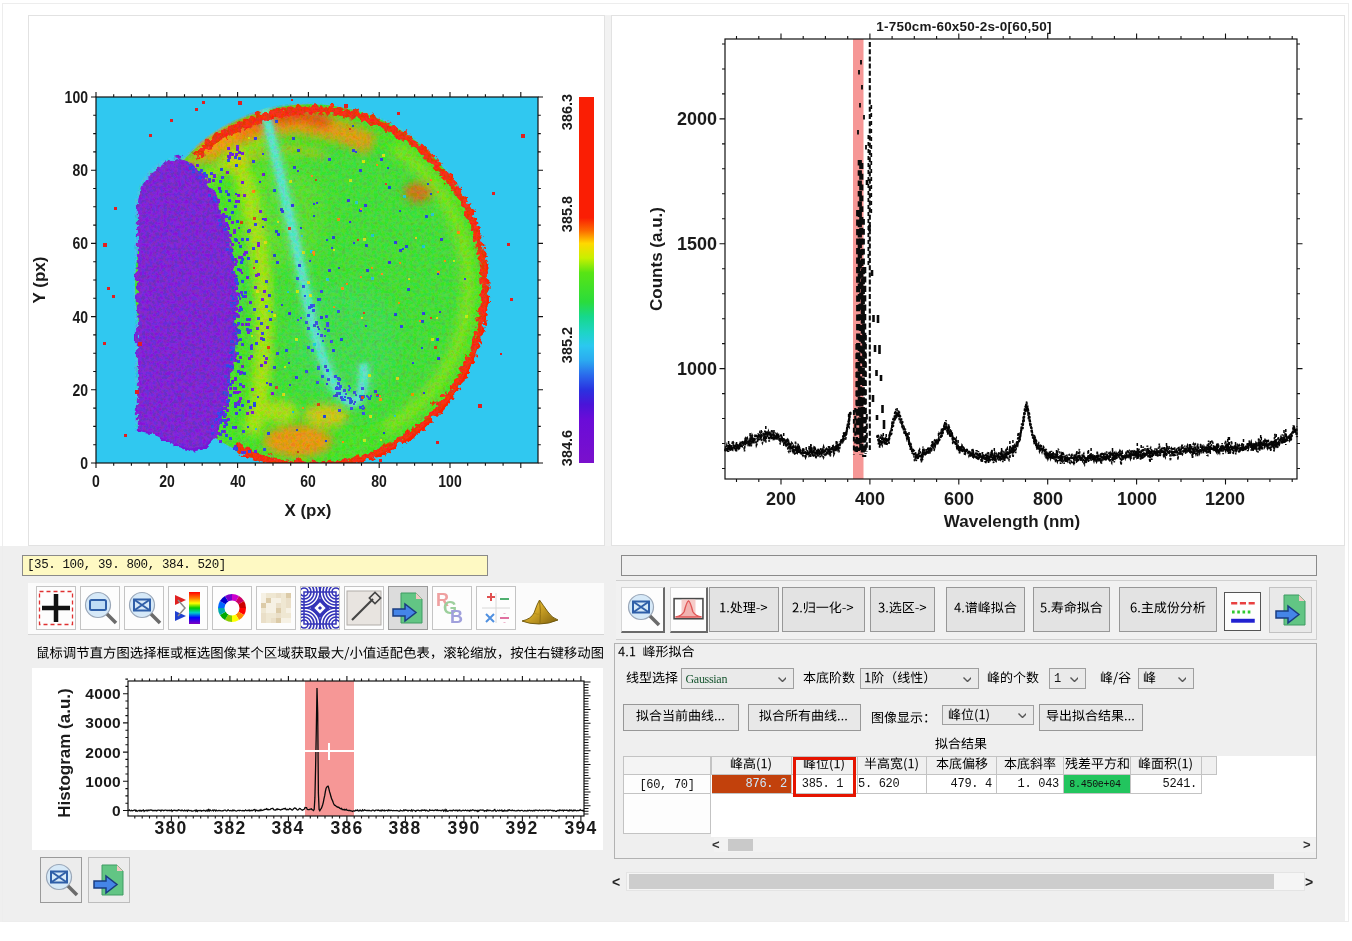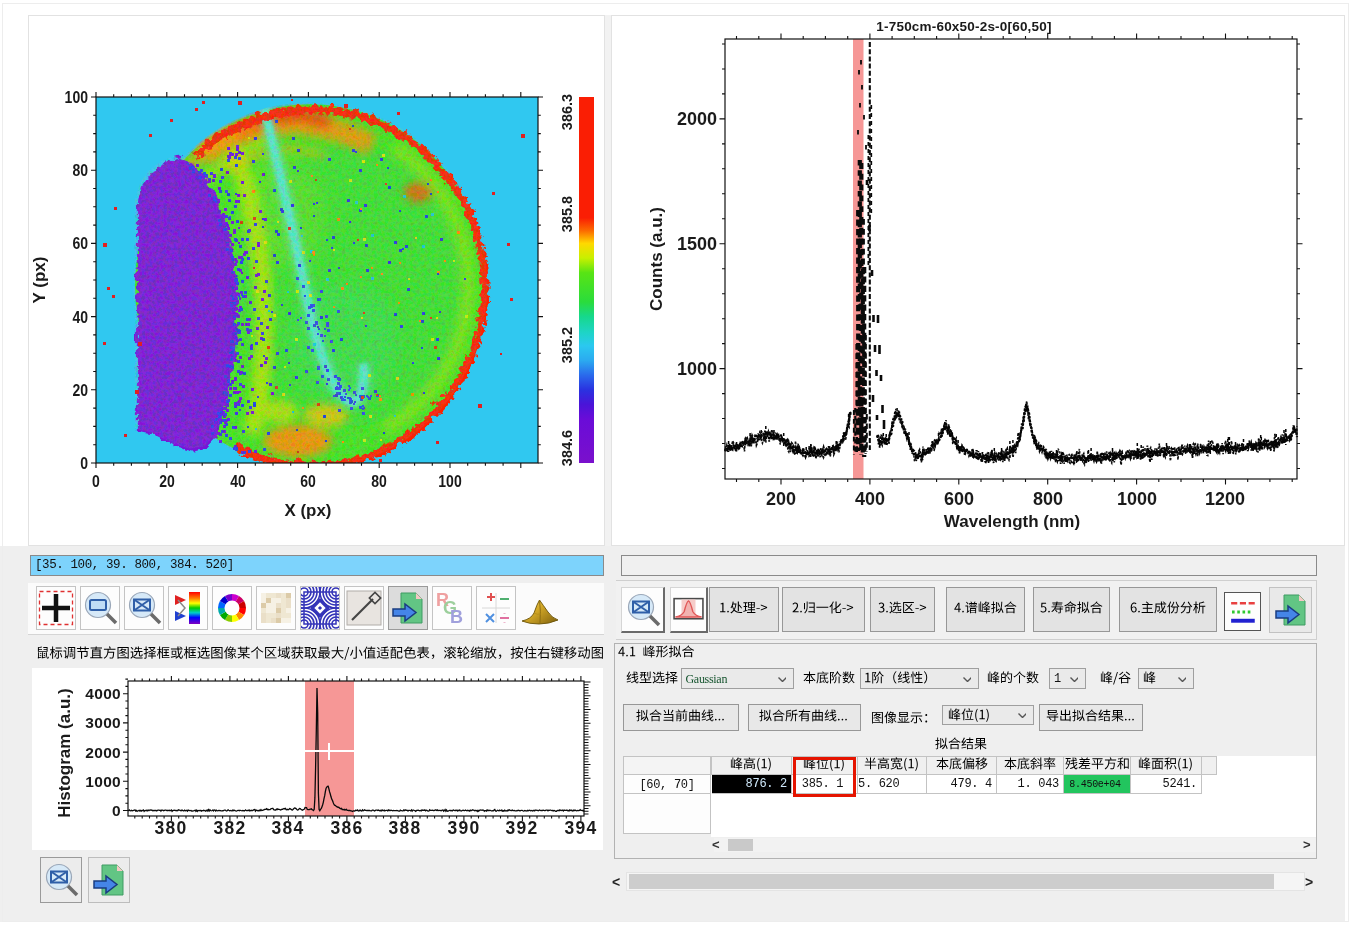--- a/index.html
+++ b/index.html
@@ -902,21 +902,21 @@
     <text x="437" y="490" text-anchor="middle" font-size="18" font-weight="bold">800</text>
     <text x="526" y="490" text-anchor="middle" font-size="18" font-weight="bold">1000</text>
     <text x="614" y="490" text-anchor="middle" font-size="18" font-weight="bold">1200</text>
     <text x="106" y="360" text-anchor="end" font-size="18" font-weight="bold">1000</text>
     <text x="106" y="235" text-anchor="end" font-size="18" font-weight="bold">1500</text>
     <text x="106" y="110" text-anchor="end" font-size="18" font-weight="bold">2000</text>
     <text x="401" y="512" text-anchor="middle" font-size="17" font-weight="bold">Wavelength (nm)</text>
     <text x="51" y="244" text-anchor="middle" font-size="17" font-weight="bold" transform="rotate(-90 51 244)">Counts (a.u.)</text>
     <text x="353" y="15.5" text-anchor="middle" font-size="13.5" font-weight="bold" letter-spacing="0.2">1-750cm-60x50-2s-0[60,50]</text>
   </svg>
-<div class="tb" style="left:30px;top:555px;width:574px;height:21px;font-size:12.5px;letter-spacing:-0.4px;background:#7dd3fc">[35. 100, 39. 800, 384. 520]</div>
+<div class="tb" style="left:22px;top:555px;width:466px;height:21px;font-size:12.5px;letter-spacing:-0.4px;background:#fef9c3">[35. 100, 39. 800, 384. 520]</div>
 <div class="tb" style="left:621px;top:555px;width:696px;height:21px;background:#f0f0f0"></div>
 <div class="abs" style="left:28px;top:583px;width:576px;height:52px;background:#fbfbfb;border-bottom:1px solid #d5d5d5"></div>
 <div class="ibtn" style="left:36px;top:586px;width:40px;height:44px;border:1px solid #c4c4c4;background:#fdfdfd">
     <svg width="38" height="42" viewBox="0 0 38 42">
       <rect x="2.5" y="4.5" width="33" height="33" fill="none" stroke="#E03030" stroke-width="1.3" stroke-dasharray="4 3"></rect>
       <path d="M19 7v28M5 21h28" stroke="#111" stroke-width="4.5"></path>
     </svg>
   </div>
 <div class="ibtn" style="left:80px;top:586px;width:40px;height:44px;border:1px solid #c4c4c4;background:#fdfdfd">
     <svg width="38" height="42" viewBox="0 0 38 42">
@@ -1269,21 +1269,21 @@
 <svg width="57" height="17" style="position:absolute;left:1138px;top:757px;overflow:visible">
     <path d="M7.7 2.3H10.3C9.9 2.9 9.5 3.4 8.9 3.9C8.3 3.5 7.9 3 7.6 2.4ZM7.8 0.4C7.2 1.7 6.2 2.9 5.1 3.6C5.3 3.8 5.6 4.2 5.7 4.4C6.2 4 6.6 3.6 7 3.1C7.3 3.6 7.7 4.1 8.2 4.5C7.2 5.2 6.1 5.7 5 5.9C5.2 6.1 5.4 6.5 5.5 6.7C6.7 6.3 7.9 5.8 8.9 5.1C9.7 5.7 10.7 6.2 11.9 6.5C12.1 6.3 12.3 5.9 12.5 5.7C11.4 5.4 10.4 5 9.6 4.5C10.4 3.7 11.1 2.8 11.6 1.7L10.9 1.4L10.8 1.5H8.2C8.4 1.2 8.5 0.9 8.7 0.6ZM8.3 5.9V6.7H5.9V7.5H8.3V8.3H6V9.1H8.3V10H5.4V10.8H8.3V12.4H9.3V10.8H12.2V10H9.3V9.1H11.7V8.3H9.3V7.5H11.7V6.7H9.3V5.9ZM2.5 0.5V9.7L1.7 9.8V2.6H0.9V10.6L4.1 10.4V10.9H4.9V2.5H4.1V9.6L3.3 9.6V0.5Z M18.1 7H20.8V8.4H18.1ZM18.1 6.2V4.7H20.8V6.2ZM18.1 9.2H20.8V10.8H18.1ZM13.8 1.2V2.2H18.8C18.7 2.7 18.5 3.3 18.4 3.8H14.4V12.4H15.3V11.7H23.7V12.4H24.6V3.8H19.4L19.9 2.2H25.3V1.2ZM15.3 10.8V4.7H17.2V10.8ZM23.7 10.8H21.7V4.7H23.7Z M35.9 8.6C36.6 9.8 37.3 11.3 37.6 12.2L38.5 11.8C38.2 10.9 37.4 9.4 36.7 8.3ZM33.2 8.3C32.9 9.7 32.2 10.9 31.3 11.8C31.6 11.9 32 12.2 32.2 12.3C33 11.4 33.8 10 34.2 8.6ZM33.2 2.2H36.9V6.1H33.2ZM32.3 1.3V7.1H37.9V1.3ZM31.2 0.5C30 0.9 28.1 1.3 26.5 1.6C26.6 1.8 26.7 2.1 26.7 2.3C27.4 2.2 28.2 2.1 28.9 2V4.1H26.6V5H28.8C28.2 6.5 27.3 8.2 26.4 9.1C26.6 9.4 26.8 9.8 26.9 10.1C27.6 9.3 28.3 7.9 28.9 6.6V12.4H29.8V6.3C30.3 7 31 8 31.2 8.5L31.8 7.6C31.5 7.2 30.2 5.7 29.8 5.3V5H31.9V4.1H29.8V1.8C30.5 1.7 31.2 1.5 31.7 1.3Z M42.1 13.9 42.8 13.5C41.7 11.7 41.2 9.5 41.2 7.3C41.2 5.1 41.7 2.9 42.8 1L42.1 0.7C40.9 2.6 40.2 4.7 40.2 7.3C40.2 9.8 40.9 11.9 42.1 13.9Z M44.5 11.3H49.8V10.3H47.9V1.8H46.9C46.4 2.1 45.8 2.3 45 2.5V3.2H46.7V10.3H44.5Z M51.9 13.9C53.1 11.9 53.8 9.8 53.8 7.3C53.8 4.7 53.1 2.6 51.9 0.7L51.2 1C52.3 2.9 52.8 5.1 52.8 7.3C52.8 9.5 52.3 11.7 51.2 13.5Z" fill="#000"></path>
   </svg>
 <div class="abs" style="left:1202px;top:756px;width:15px;height:19px;background:#f0f0f0;border:1px solid #c3c3c3;border-left:none"></div>
 <div class="abs" style="left:711px;top:756px;width:1px;height:19px;background:#c3c3c3"></div>
 <div class="abs" style="left:623px;top:756px;width:88px;height:19px;background:#f4f4f4;border:1px solid #c3c3c3"></div>
 <div class="abs" style="left:623px;top:775px;width:88px;height:19px;background:#fdfdfd;border:1px solid #c3c3c3;border-top:none"></div>
 <div class="abs" style="left:623px;top:794px;width:88px;height:21px;background:#fdfdfd;border:1px solid #c3c3c3;border-top:none"></div>
 <div class="abs" style="left:623px;top:813px;width:88px;height:21px;background:#fdfdfd;border:1px solid #c3c3c3;border-top:none"></div>
 <div class="abs" style="left:623px;top:777.5px;width:88px;text-align:center;font-family:'Liberation Mono',monospace;font-size:12px;letter-spacing:-0.3px;color:#111">[60, 70]</div>
-<div class="abs" style="left:711.5px;top:775px;width:80.5px;height:19px;background:#000000;border-right:1px solid #c3c3c3;border-bottom:1px solid #c3c3c3;font-family:'Liberation Mono',monospace;font-size:12px;letter-spacing:-0.3px;color:#CFE8FA;text-align:right;padding-right:4px;line-height:19px;white-space:nowrap;overflow:hidden">876. 2</div>
+<div class="abs" style="left:711.5px;top:775px;width:80.5px;height:19px;background:#c2410c;border-right:1px solid #c3c3c3;border-bottom:1px solid #c3c3c3;font-family:'Liberation Mono',monospace;font-size:12px;letter-spacing:-0.3px;color:#CFE8FA;text-align:right;padding-right:4px;line-height:19px;white-space:nowrap;overflow:hidden">876. 2</div>
 <div class="abs" style="left:792px;top:775px;width:66px;height:19px;background:#fff;border-right:1px solid #c3c3c3;border-bottom:1px solid #c3c3c3;font-family:'Liberation Mono',monospace;font-size:12px;letter-spacing:-0.3px;color:#111;text-align:center;padding-right:4px;line-height:19px;white-space:nowrap;overflow:hidden">385. 1</div>
 <div class="abs" style="left:858px;top:775px;width:69px;height:19px;background:#fff;border-right:1px solid #c3c3c3;border-bottom:1px solid #c3c3c3;font-family:'Liberation Mono',monospace;font-size:12px;letter-spacing:-0.3px;color:#111;padding-right:4px;line-height:19px;white-space:nowrap;overflow:hidden">5. 620</div>
 <div class="abs" style="left:927px;top:775px;width:70px;height:19px;background:#fff;border-right:1px solid #c3c3c3;border-bottom:1px solid #c3c3c3;font-family:'Liberation Mono',monospace;font-size:12px;letter-spacing:-0.3px;color:#111;text-align:right;padding-right:4px;line-height:19px;white-space:nowrap;overflow:hidden">479. 4</div>
 <div class="abs" style="left:997px;top:775px;width:67px;height:19px;background:#fff;border-right:1px solid #c3c3c3;border-bottom:1px solid #c3c3c3;font-family:'Liberation Mono',monospace;font-size:12px;letter-spacing:-0.3px;color:#111;text-align:right;padding-right:4px;line-height:19px;white-space:nowrap;overflow:hidden">1. 043</div>
 <div class="abs" style="left:1064px;top:775px;width:67px;height:19px;background:#22c55e;border-right:1px solid #c3c3c3;border-bottom:1px solid #c3c3c3;font-family:'Liberation Mono',monospace;font-size:10px;letter-spacing:-0.3px;color:#111;text-align:center;padding-right:4px;line-height:19px;white-space:nowrap;overflow:hidden">8.450e+04</div>
 <div class="abs" style="left:1131px;top:775px;width:71px;height:19px;background:#fff;border-right:1px solid #c3c3c3;border-bottom:1px solid #c3c3c3;font-family:Liberation Mono, monospace;font-size:12px;letter-spacing:-0.3px;color:#111;text-align:right;padding-right:4px;line-height:19px;white-space:nowrap;overflow:hidden">5241.</div>
 <div class="abs" style="left:793px;top:757px;width:63px;height:40px;border:3px solid #E51400"></div>
 <div class="abs" style="left:714px;top:838px;width:602px;height:14px;background:#f2f2f2"></div>
 <div class="abs" style="left:712px;top:837px;width:12px;height:15px;color:#333;font-size:13px;font-weight:bold;line-height:15px;font-family:'Liberation Sans'">&lt;</div>
 <div class="abs" style="left:728px;top:839px;width:25px;height:12px;background:#c9c9c9"></div>

